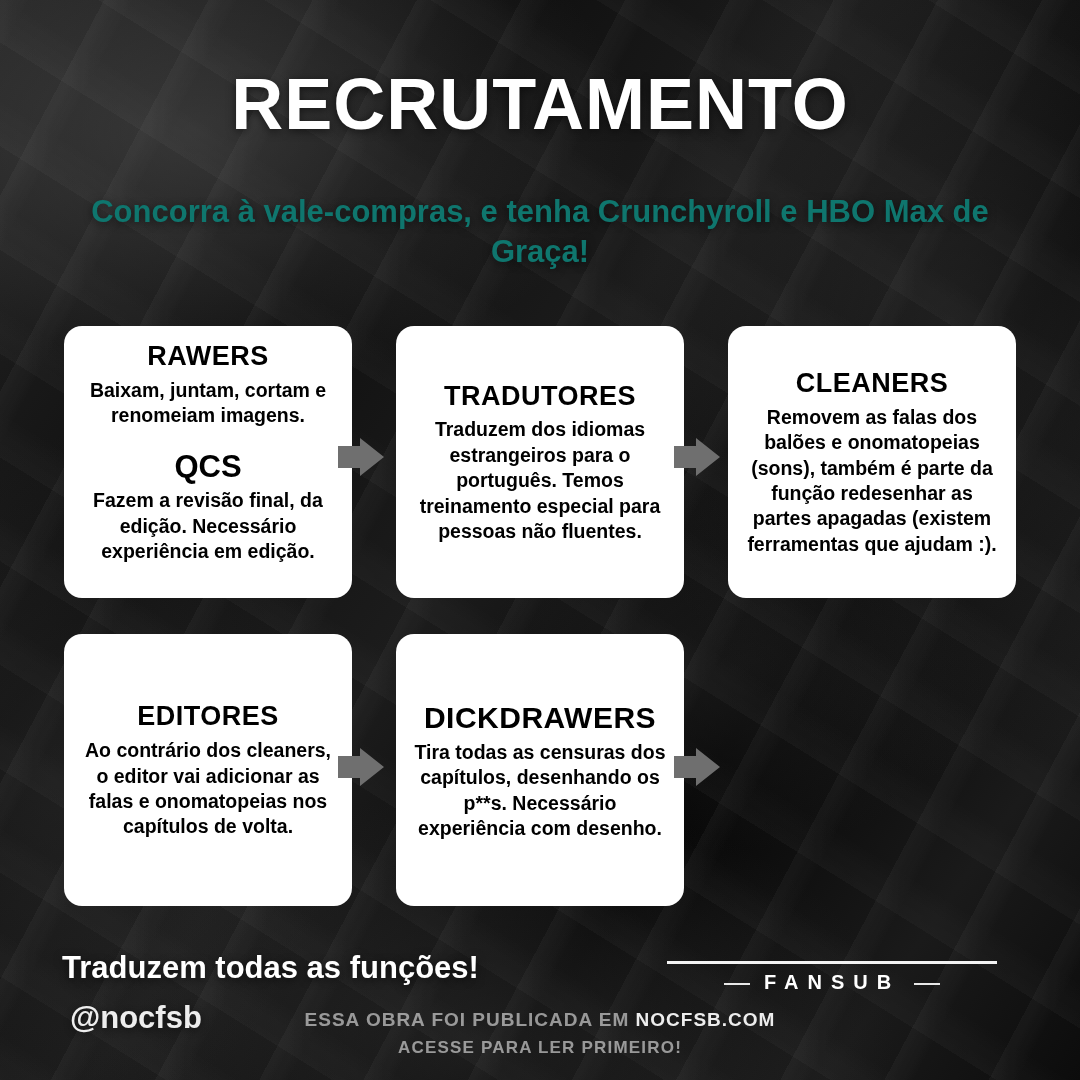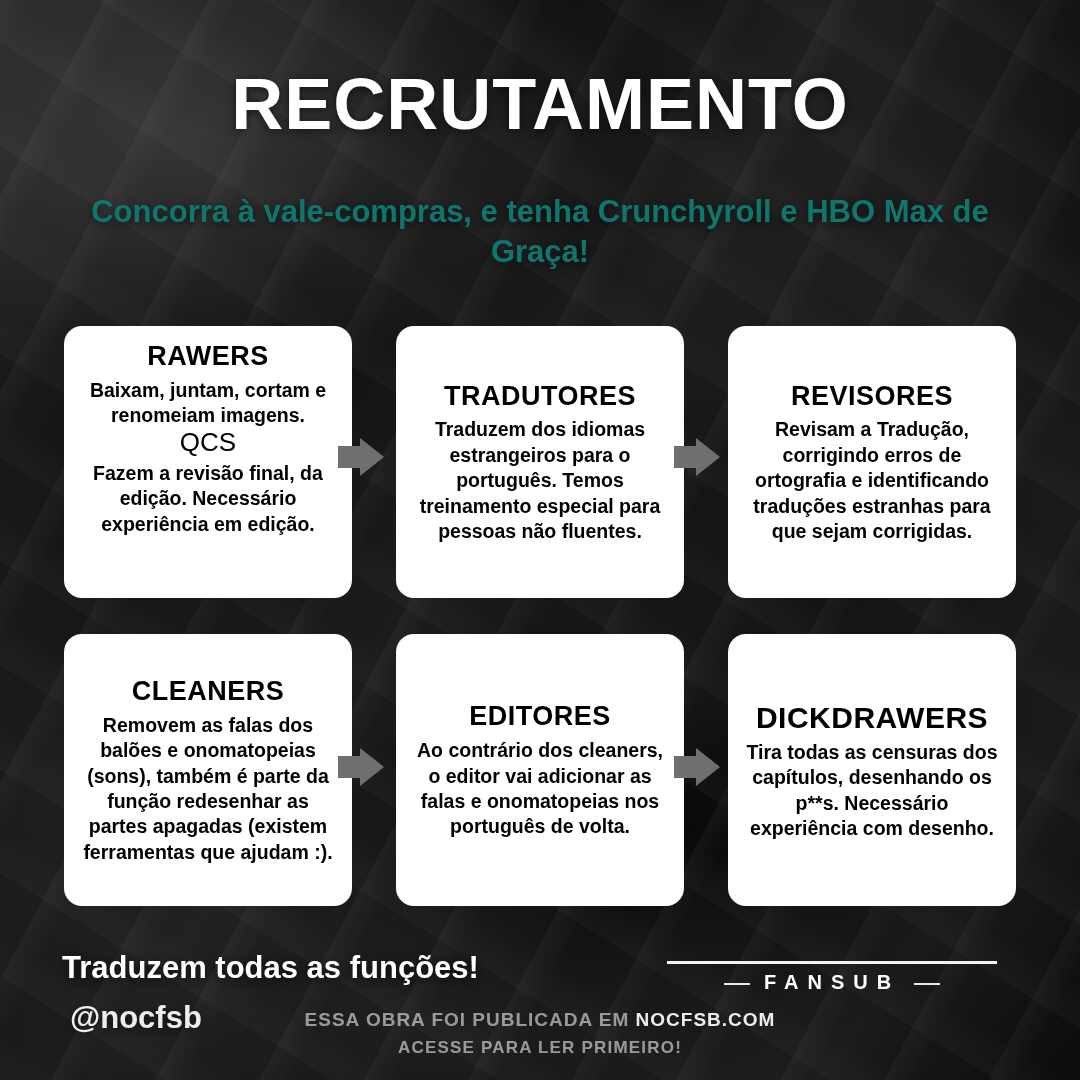--- a/index.html
+++ b/index.html
@@ -91,23 +91,23 @@
     margin-bottom: 6px;
     line-height: 1.1;
   }
   .card-title.small { font-size: 30px; }
   .card-text {
     font-size: 19.5px;
     font-weight: 700;
     line-height: 1.30;
   }
   .card-subtitle {
-    font-size: 26px;
-    font-weight: 400;
-    margin-top: 0;
+    font-size: 31px;
+    font-weight: 700;
+    margin-top: 22px;
     margin-bottom: 4px;
     line-height: 1.1;
   }
 
   
   .arrow {
     position: absolute;
     width: 46px;
     height: 40px;
     color: #6f6f6f;
@@ -210,33 +210,29 @@
       <div class="card-text">Baixam, juntam, cortam e renomeiam imagens.</div>
       <div class="card-subtitle">QCS</div>
       <div class="card-text">Fazem a revisão final, da edição. Necessário experiência em edição.</div>
     </div>
 
     <div class="card center">
       <div class="card-title">TRADUTORES</div>
       <div class="card-text">Traduzem dos idiomas estrangeiros para o português. Temos treinamento especial para pessoas não fluentes.</div>
     </div>
 
-    <div class="card center">
-      <div class="card-title">REVISORES</div>
-      <div class="card-text">Revisam a Tradução, corrigindo erros de ortografia e identificando traduções estranhas para que sejam corrigidas.</div>
-    </div>
 
     <div class="card center">
       <div class="card-title">CLEANERS</div>
       <div class="card-text">Removem as falas dos balões e onomatopeias (sons), também é parte da função redesenhar as partes apagadas (existem ferramentas que ajudam :).</div>
     </div>
 
     <div class="card center">
       <div class="card-title">EDITORES</div>
-      <div class="card-text">Ao contrário dos cleaners, o editor vai adicionar as falas e onomatopeias nos português de volta.</div>
+      <div class="card-text">Ao contrário dos cleaners, o editor vai adicionar as falas e onomatopeias nos capítulos de volta.</div>
     </div>
 
     <div class="card center">
       <div class="card-title small">DICKDRAWERS</div>
       <div class="card-text">Tira todas as censuras dos capítulos, desenhando os p**s. Necessário experiência com desenho.</div>
     </div>
 
   </div>
 
   <div class="arrow" style="left:338px; top:437px;">

